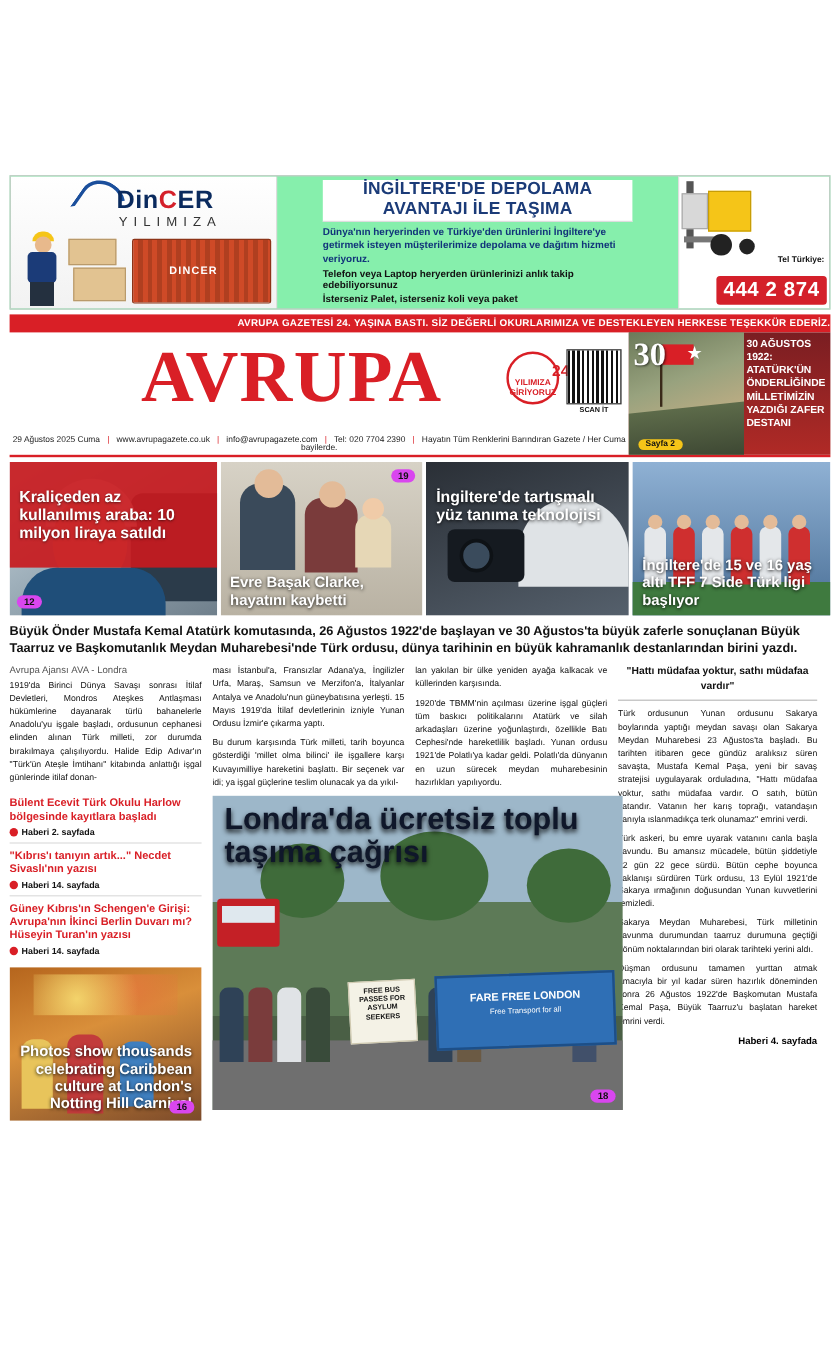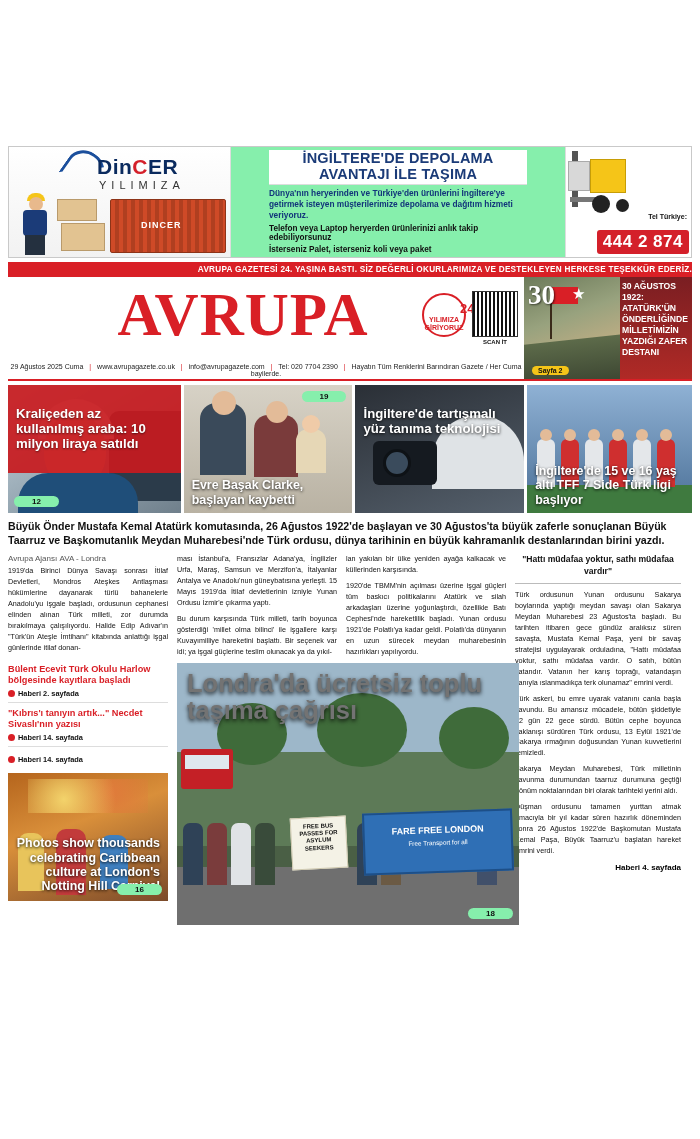--- a/index.html
+++ b/index.html
@@ -257,23 +257,23 @@
   .p-title.onred { background: rgba(200,26,30,.92); }
   .p-title.plain { text-shadow: 0 1px 3px rgba(0,0,0,.85); }
   .p-caption-bottom {
     position: absolute; left: 0; right: 0; bottom: 0;
     color: #fff; font-size: 12.4px; font-weight: bold; line-height: 1.15;
     padding: 5px 8px 6px 8px;
     text-shadow: 0 1px 3px rgba(0,0,0,.9);
   }
   .pgno {
     position: absolute;
-    background: #86efac; color: #111;
+    background: #d946ef; color: #111;
     font-size: 8px; font-weight: bold;
-    border-radius: 9px; padding: 1px 18px;
+    border-radius: 9px; padding: 1px 6px;
   }
   .pgno.bl { left: 6px; bottom: 6px; }
   .pgno.tr { right: 6px; top: 6px; }
   .pgno.br { right: 6px; bottom: 6px; }
 
   
   .lead-kicker {
     margin-top: 7px;
     font-size: 10.6px;
     font-weight: bold;
@@ -369,21 +369,21 @@
   .banner-blue small { display:block; font-size: 6.4px; font-weight: normal; margin-top: 4px; }
   .placard {
     position: absolute; bottom: 56px; width: 56px; height: 52px;
     background: #f4f2e6; border: 1px solid #cfc9b0; color: #111;
     font-size: 6px; font-weight: bold; text-align: center; padding: 5px 3px;
     line-height: 1.2;
   }
   .pl1 { left: 114px; transform: rotate(-3deg); }
   .london-title {
     position: absolute; left: 0; top: 0; right: 0;
-    color: #737373; font-size: 25.5px; font-weight: bold; line-height: 1.08;
+    color: #0f172a; font-size: 25.5px; font-weight: bold; line-height: 1.08;
     padding: 7px 10px;
     text-shadow: 0 2px 4px rgba(0,0,0,.85);
   }
 </style>
 </head>
 <body>
 
 <div class="page">
 
   <div class="ad-banner">
@@ -479,21 +479,21 @@
     <div class="pcell p2">
       <div class="p-img img-family">
         <div class="m1"></div>
           <div class="m1h"></div>
           <div class="m2"></div>
           <div class="m2h"></div>
           <div class="kid"></div>
           <div class="kidh"></div>
       </div>
       <div class="pgno tr">19</div>
-      <div class="p-caption-bottom">Evre Başak Clarke, başlayan kaybetti</div>
+      <div class="p-caption-bottom">Evre Başak Clarke, hayatını kaybetti</div>
     </div>
 
     <div class="pcell p3">
       <div class="p-img img-face">
         <div class="tent"></div>
           <div class="lens"></div>
           <div class="glass"></div>
       </div>
       <div class="p-title plain">İngiltere'de tartışmalı yüz tanıma teknolojisi</div>
     </div>
@@ -532,20 +532,21 @@
       <div class="teasers">
         <div class="teaser">
           <div class="teaser-title">Bülent Ecevit Türk Okulu Harlow bölgesinde kayıtlara başladı</div>
           <div class="teaser-sub"><span class="dot"></span><span>Haberi 2. sayfada</span></div>
         </div>
         <div class="teaser">
           <div class="teaser-title">"Kıbrıs'ı tanıyın artık..." Necdet Sivaslı'nın yazısı</div>
           <div class="teaser-sub"><span class="dot"></span><span>Haberi 14. sayfada</span></div>
         </div>
         <div class="teaser">
+          <div class="teaser-title">Güney Kıbrıs'ın Schengen'e Girişi: Avrupa'nın İkinci Berlin Duvarı mı? Hüseyin Turan'ın yazısı</div>
           <div class="teaser-sub"><span class="dot"></span><span>Haberi 14. sayfada</span></div>
         </div>
       </div>
 
       <div class="carnival">
         <div class="img-carnival">
           <div class="feather"></div>
             <div class="f1"></div>
             <div class="f2"></div>
             <div class="f3"></div>

